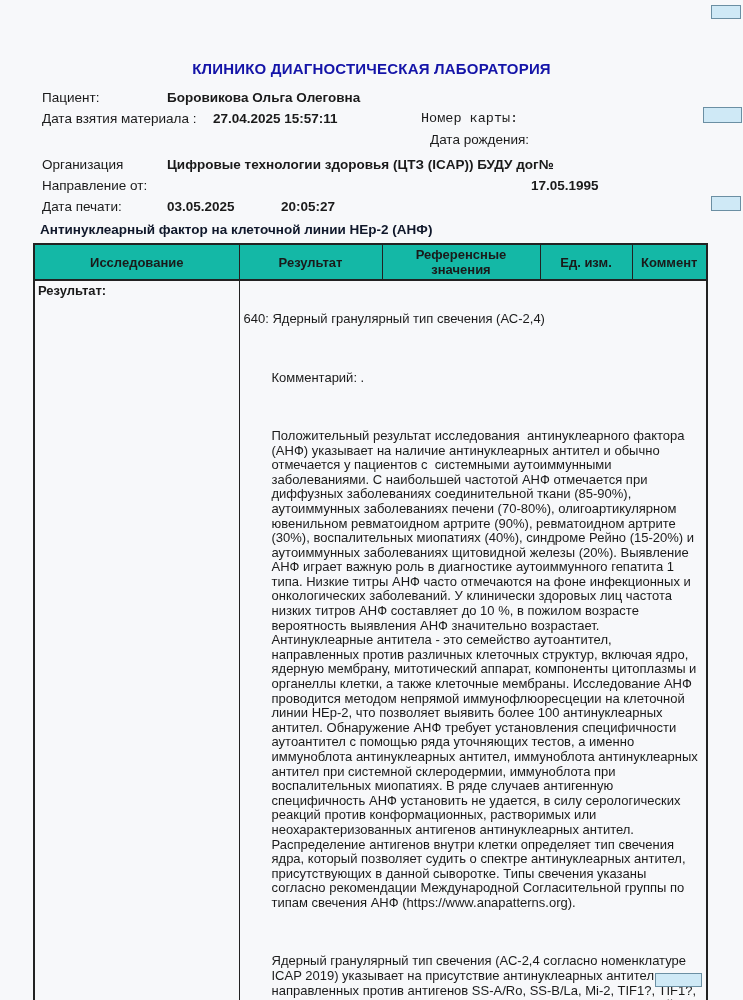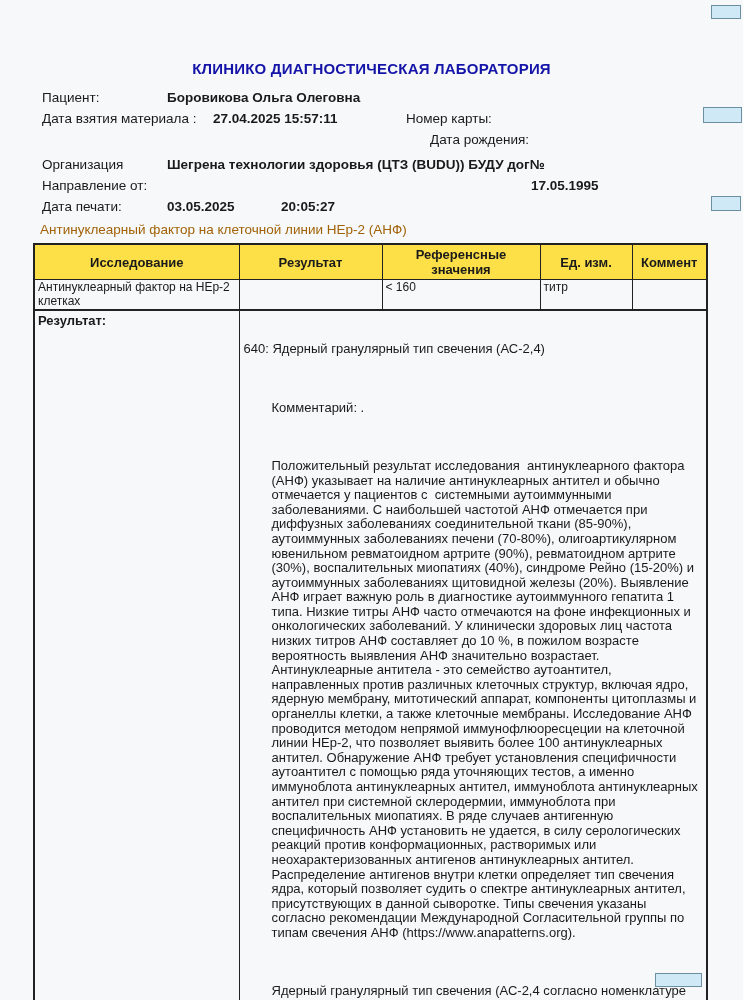--- a/index.html
+++ b/index.html
@@ -16,40 +16,40 @@
     position:absolute;top:60px;left:0;width:100%;
     text-align:center;font-size:15px;font-weight:bold;color:#1414a8;
     letter-spacing:.2px;
   }
 
   .lbl,.val{position:absolute;font-size:13.5px;white-space:pre;text-align:right;}
   .val{font-weight:bold;}
 
   .l-patient{top:90px;left:42px;}      .v-patient{top:90px;left:167px;}
   .l-material{top:111px;left:42px;}    .v-material{top:111px;left:213px;}
-  .l-card{top:111px;left:406px;}       .v-card{top:111px;left:521px;}
+  .l-card{top:111px;left:421px;font-family:Liberation Mono, monospace;}       .v-card{top:111px;left:521px;}
   .l-birth{top:132px;left:430px;}      .v-birth{top:132px;left:531px;margin-top:46px;}
   .l-org{top:157px;left:42px;}         .v-org{top:157px;left:167px;}
   .l-referral{top:178px;left:42px;}    .v-referral{top:178px;left:167px;}
   .l-print{top:199px;left:42px;}       .v-printd{top:199px;left:167px;}
   .v-printt{top:199px;left:281px;}
 
   .section-title{
     position:absolute;top:222px;left:40px;
-    font-size:13.5px;font-weight:normal;color:#a16207;
+    font-size:13.5px;font-weight:bold;color:#0f172a;
   }
 
   .tbl-wrap{position:absolute;top:243px;left:33px;}
   table{
     border-collapse:collapse;table-layout:fixed;width:673px;
     border:2px solid #222;
   }
   th,td{border:1px solid #222;box-sizing:border-box;overflow:hidden;}
   th{
-    background:#fde047;font-size:13px;font-weight:bold;
+    background:#14b8a6;font-size:13px;font-weight:bold;
     text-align:center;padding:2px 2px;height:21px;
   }
   td{vertical-align:top;}
   .study-row td{height:29px;font-size:12px;line-height:13.5px;padding:1px 3px;}
   .result-row td{border-top:2px solid #222;}
   .result-label{font-size:13px;font-weight:bold;padding:2px 3px;}
   .result-text{
     font-size:13px;line-height:14.6px;padding:2px 4px;height:666px;
     white-space:pre-wrap;
   }
@@ -77,21 +77,21 @@
   <div class="lbl l-material">Дата взятия материала :</div>
   <div class="val v-material">27.04.2025 15:57:11</div>
 
   <div class="lbl l-card">Номер карты:</div>
   <div class="val v-card"></div>
 
   <div class="lbl l-birth">Дата рождения:</div>
   <div class="val v-birth">17.05.1995</div>
 
   <div class="lbl l-org">Организация</div>
-  <div class="val v-org">Шегрена технологии здоровья (ЦТЗ (BUDU)) БУДУ дог№</div>
+  <div class="val v-org">Цифровые технологии здоровья (ЦТЗ (ICAP)) БУДУ дог№</div>
 
   <div class="lbl l-referral">Направление от:</div>
   <div class="val v-referral"></div>
 
   <div class="lbl l-print">Дата печати:</div>
   <div class="val v-printd">03.05.2025</div>
   <div class="val v-printt">20:05:27</div>
 
   <div class="section-title">Антинуклеарный фактор на клеточной линии HEp-2 (АНФ)</div>
 
@@ -105,27 +105,20 @@
           <col style="width:75px">
       </colgroup>
       <tbody>
           <tr>
         <th>Исследование</th>
         <th>Результат</th>
         <th>Референсные значения</th>
         <th>Ед. изм.</th>
         <th>Коммент</th>
       </tr>
-      <tr class="study-row">
-        <td>Антинуклеарный фактор на HEp-2 клетках</td>
-        <td></td>
-        <td>&lt; 160</td>
-        <td>титр</td>
-        <td></td>
-      </tr>
       <tr class="result-row">
         <td class="result-label">Результат:</td>
         <td class="result-text" colspan="4">
           <div>640: Ядерный гранулярный тип свечения (АС-2,4)</div>
           <div>Комментарий: .</div>
           <div>Положительный результат исследования  антинуклеарного фактора (АНФ) указывает на наличие антинуклеарных антител и обычно отмечается у пациентов с  системными аутоиммунными заболеваниями. С наибольшей частотой АНФ отмечается при диффузных заболеваниях соединительной ткани (85-90%), аутоиммунных заболеваниях печени (70-80%), олигоартикулярном ювенильном ревматоидном артрите (90%), ревматоидном артрите (30%), воспалительных миопатиях (40%), синдроме Рейно (15-20%) и аутоиммунных заболеваниях щитовидной железы (20%). Выявление АНФ играет важную роль в диагностике аутоиммунного гепатита 1 типа. Низкие титры АНФ часто отмечаются на фоне инфекционных и онкологических заболеваний. У клинически здоровых лиц частота низких титров АНФ составляет до 10 %, в пожилом возрасте  вероятность выявления АНФ значительно возрастает. Антинуклеарные антитела - это семейство аутоантител, направленных против различных клеточных структур, включая ядро, ядерную мембрану, митотический аппарат, компоненты цитоплазмы и органеллы клетки, а также клеточные мембраны. Исследование АНФ проводится методом непрямой иммунофлюоресцеции на клеточной линии HEp-2, что позволяет выявить более 100 антинуклеарных антител. Обнаружение АНФ требует установления специфичности аутоантител с помощью ряда уточняющих тестов, а именно иммуноблота антинуклеарных антител, иммуноблота антинуклеарных антител при системной склеродермии, иммуноблота при воспалительных миопатиях. В ряде случаев антигенную специфичность АНФ установить не удается, в силу серологических реакций против конформационных, растворимых или неохарактеризованных антигенов антинуклеарных антител. Распределение антигенов внутри клетки определяет тип свечения ядра, который позволяет судить о спектре антинуклеарных антител, присутствующих в данной сыворотке. Типы свечения указаны согласно рекомендации Международной Согласительной группы по типам свечения АНФ (https://www.anapatterns.org).</div>
           <div>Ядерный гранулярный тип свечения (АС-2,4 согласно номенклатуре ICAP 2019) указывает на присутствие антинуклеарных антител, направленных против антигенов SS-A/Ro, SS-B/La, Mi-2, TIF1?, TIF1?, Ku, а также DFS70.  Чаще всего  определяется мелкогранулярный тип свечения (АС-4), который обусловлен наличием диагностических маркеров синдрома Шегрена -  антител к SS-A/Ro, SS-B/La. Также эти антитела отмечаются при подострой системной красной волчанке, системной склеродермии, полимиозите, ревматоидном артрите, а также в низких титрах при других аутоиммунных заболеваниях. Реже встречается плотный мелкогранулярный тип свечения (АС-2), который обусловлен анти-DFS70 антителами.  Обнаружение плотного мелкогранулярного типа свечения (АС-2) свечения свидетельствует о том, что аутоиммунное заболевание маловероятно.</div>
         </td>
       </tr>
     </tbody>

